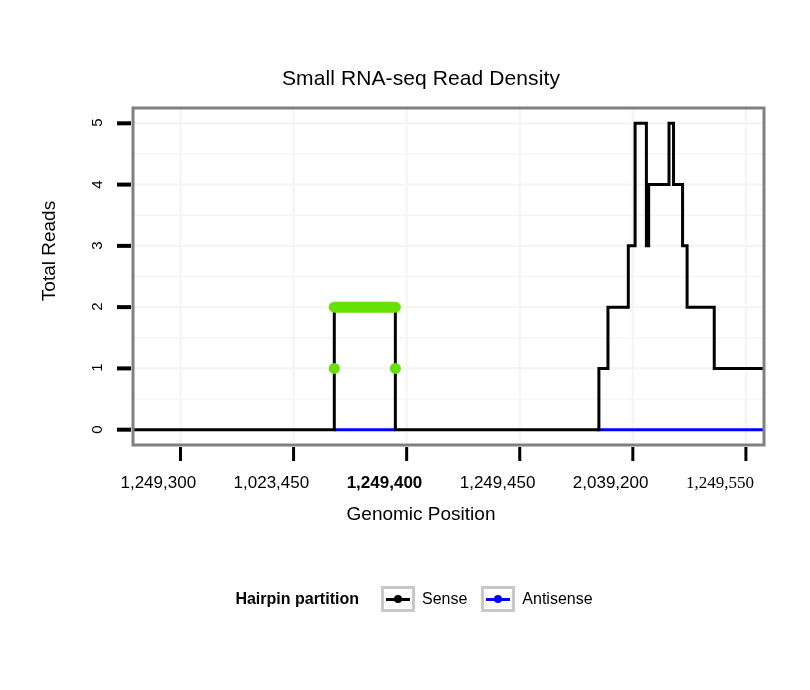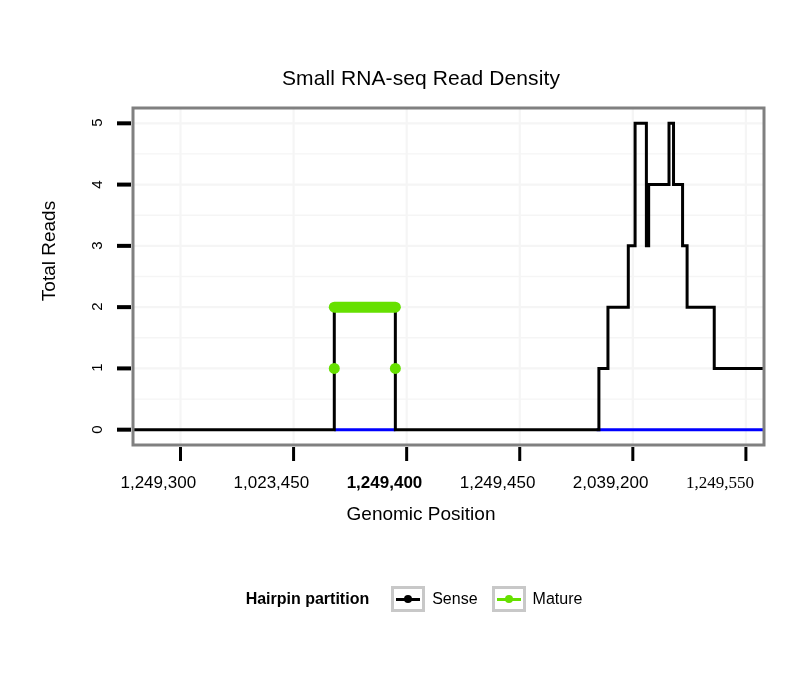--- a/index.html
+++ b/index.html
@@ -189,21 +189,21 @@
     <div id="legend-items" style="display:flex;align-items:center;">
         <div class="legend-item">
           <div class="legend-key">
             <div class="lk-line" style="background: rgb(0, 0, 0);"></div>
             <div class="lk-dot" style="background: rgb(0, 0, 0);"></div>
           </div>
           <div class="legend-label">Sense</div>
         </div>
         <div class="legend-item">
           <div class="legend-key">
-            <div class="lk-line" style="background: rgb(102, 224, 0);"></div>
-            <div class="lk-dot" style="background: rgb(102, 224, 0);"></div>
+            <div class="lk-line" style="background: rgb(0, 0, 255);"></div>
+            <div class="lk-dot" style="background: rgb(0, 0, 255);"></div>
           </div>
-          <div class="legend-label">Mature</div>
+          <div class="legend-label">Antisense</div>
         </div>
       </div>
   </div>
 
 </div>
 
 </body></html>

